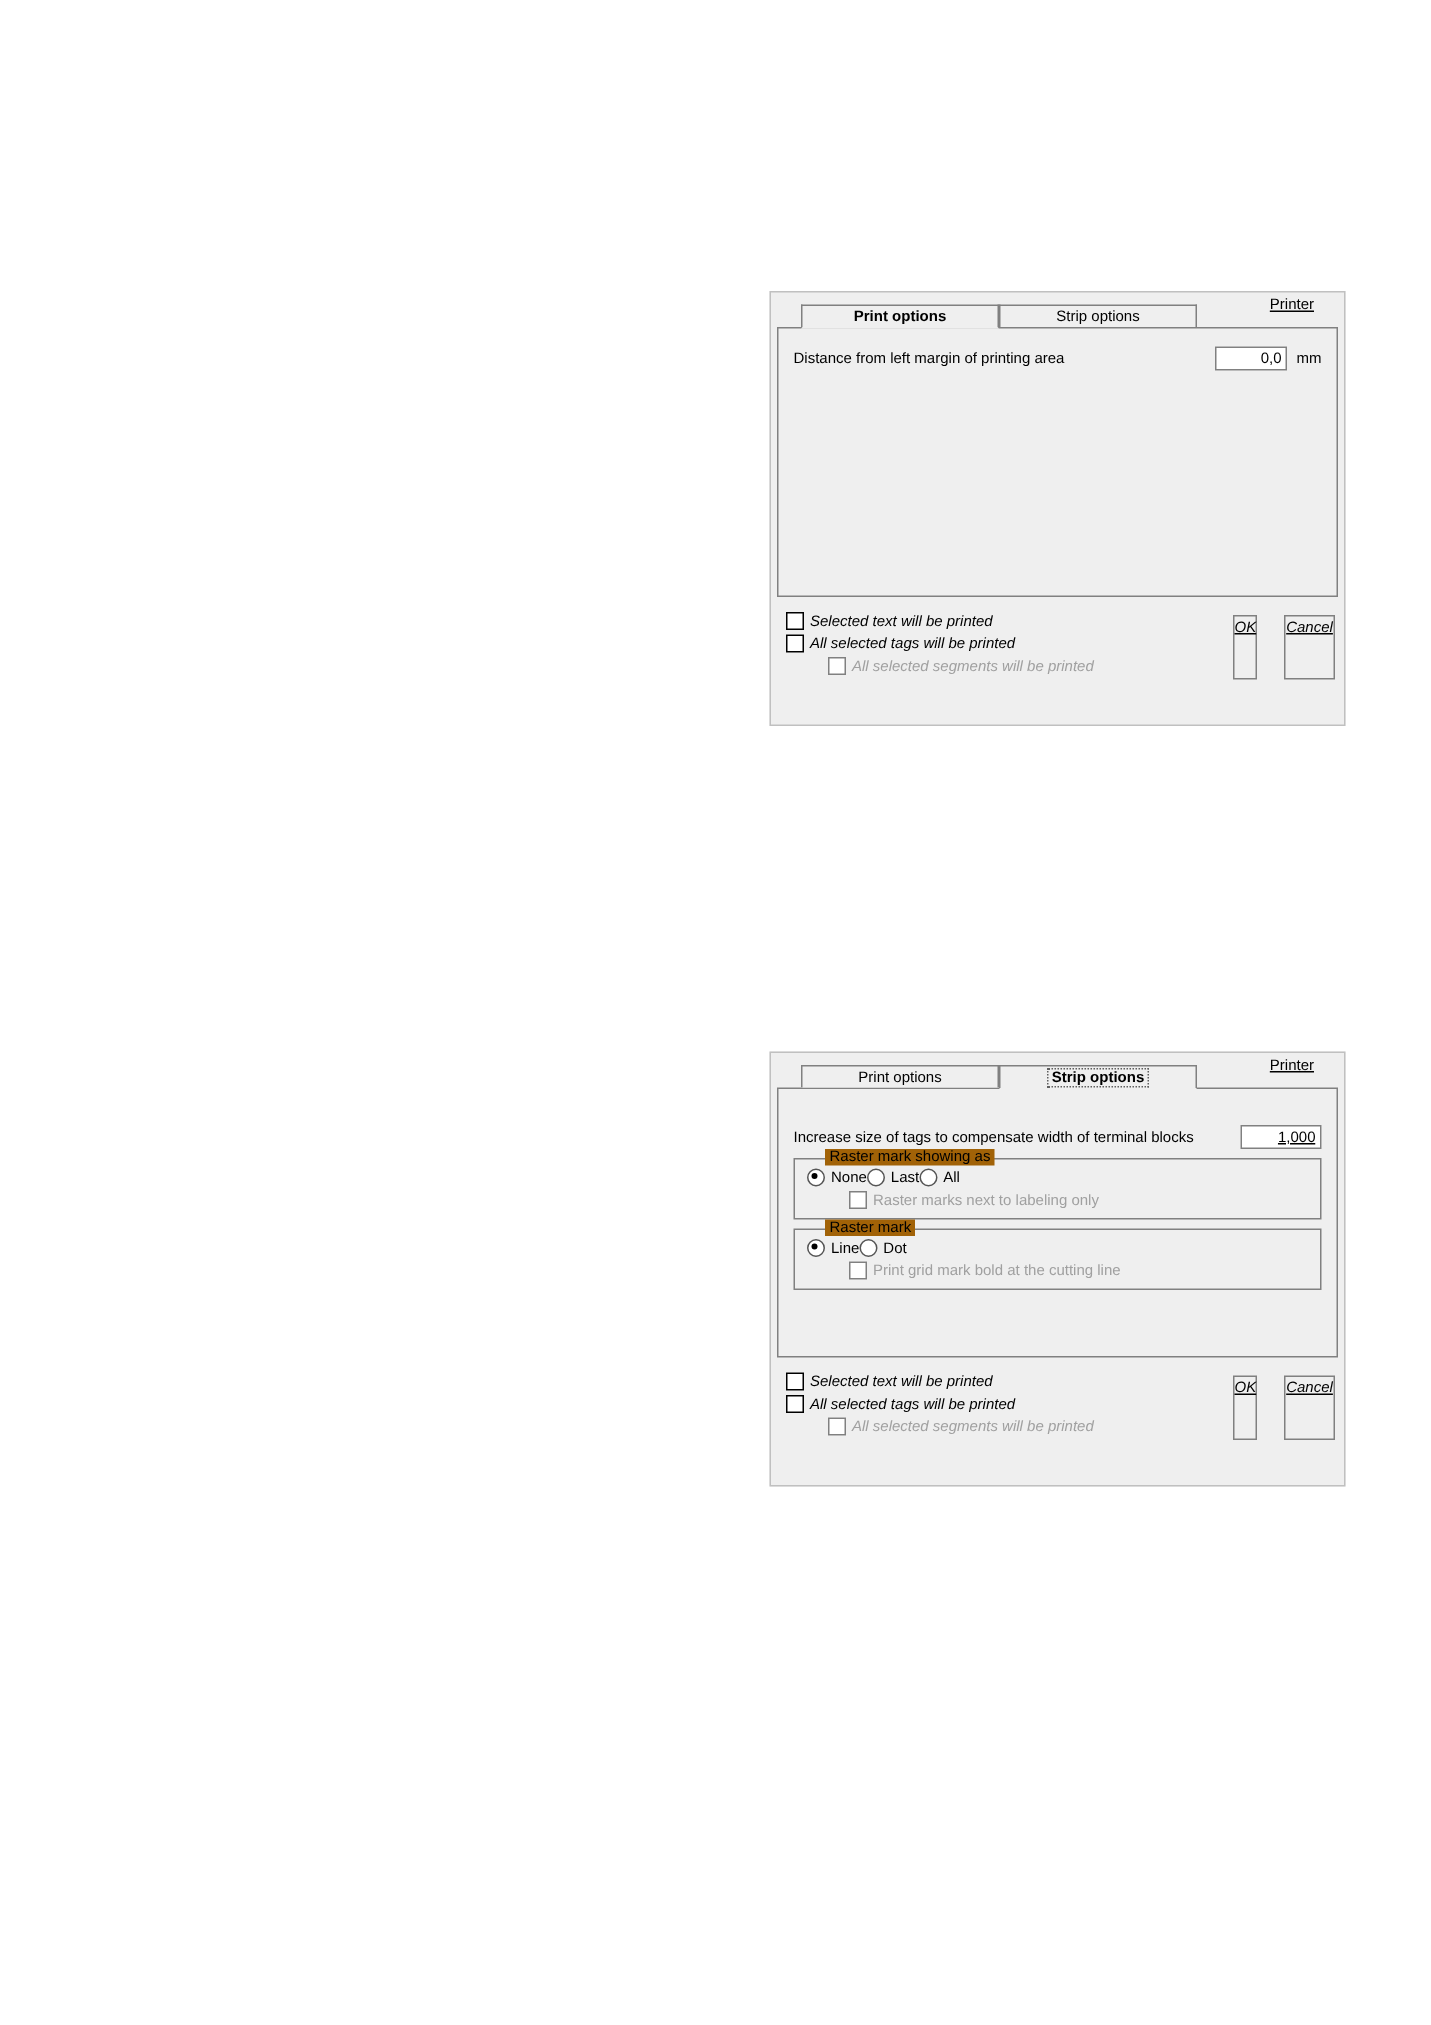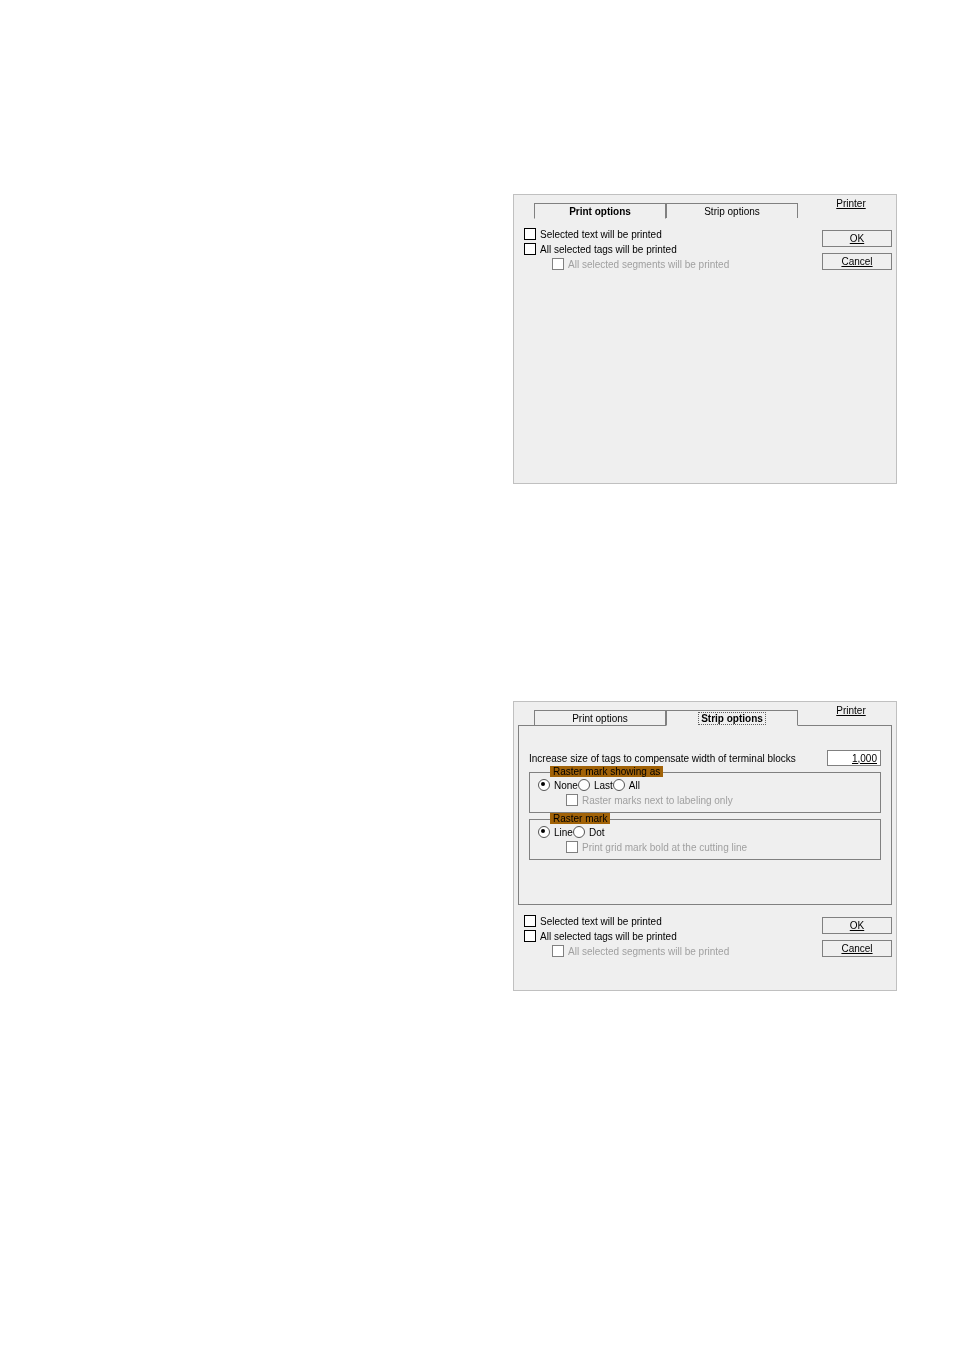--- a/index.html
+++ b/index.html
@@ -40,24 +40,24 @@
   .tab.active {
     font-weight: bold;
     z-index: 2;
     background: #efefef;
     border-bottom: 1px solid #efefef;
     margin-bottom: -1px;
   }
   .tab.dotted span { outline: 1px dotted #606060; outline-offset: 0; padding: 0 2px; }
   .side-col {
     position: absolute;
-    right: 10px;
+    right: 20px;
     top: 3px;
     width: 70px;
-    text-align: center;
+    text-align: right;
   }
   .link-btn {
     text-decoration: underline;
     cursor: pointer;
   }
   .panel {
     border: 1px solid #808080;
     margin: 0 4px 0 4px;
     padding: 8px 10px 6px 10px;
     background: #efefef;
@@ -101,24 +101,25 @@
   .radio-ind.on::after { content:""; position:absolute; left:2px; top:2px; width:4px; height:4px; border-radius:50%; background:#000;}
   .check-ind {
     width: 10px; height: 10px; border: 1px solid #000; display:inline-block; background:#fff;
   }
   .disabled { color: #a0a0a0; margin-left: 28px; }
   .disabled .check-ind { border-color:#808080; }
   .bottom-area {
     display: flex;
     margin: 6px 4px 4px 4px;
     gap: 6px;
+    font-style: italic;
   }
   .check-col { flex: 1; border: 0; padding: 4px 6px 0 6px; }
   .check-col .check { margin-bottom: 3px; }
-  .btn-col { width: 70px; display:flex; flex-direction:column; gap:6px; padding-top:6px;}
+  .btn-col { width: 70px; display:flex; flex-direction:row; gap:18px; padding-top:6px;}
   .btn {
     border: 1px solid #808080;
     background: #efefef;
     text-align: center;
     padding: 2px 0;
     cursor: pointer;
   }
   .btn span { text-decoration: underline; }
 </style>
 </head>
@@ -126,20 +127,27 @@
 
 <div class="dialog" style="left:513px; top:194px; height:290px;">
   <div class="tabs-row">
     <div class="tab active"><span>Print options</span></div>
     <div class="tab"><span>Strip options</span></div>
   </div>
   <div class="side-col">
     <span class="link-btn">Printer</span>
   </div>
 
+  <div class="panel panel-tall" style="height:180px;">
+    <div class="row" style="margin-top:4px;">
+      <span class="label">Distance from left margin of printing area</span>
+      <input class="input small" value="0,0" style="">
+      <span class="unit">mm</span>
+    </div>
+  </div>
 
   <div class="bottom-area">
     <div class="check-col">
       <div class="check">
         <span class="check-ind"></span>
         <span>Selected text will be printed</span>
       </div>
       <div class="check">
         <span class="check-ind"></span>
         <span>All selected tags will be printed</span>

